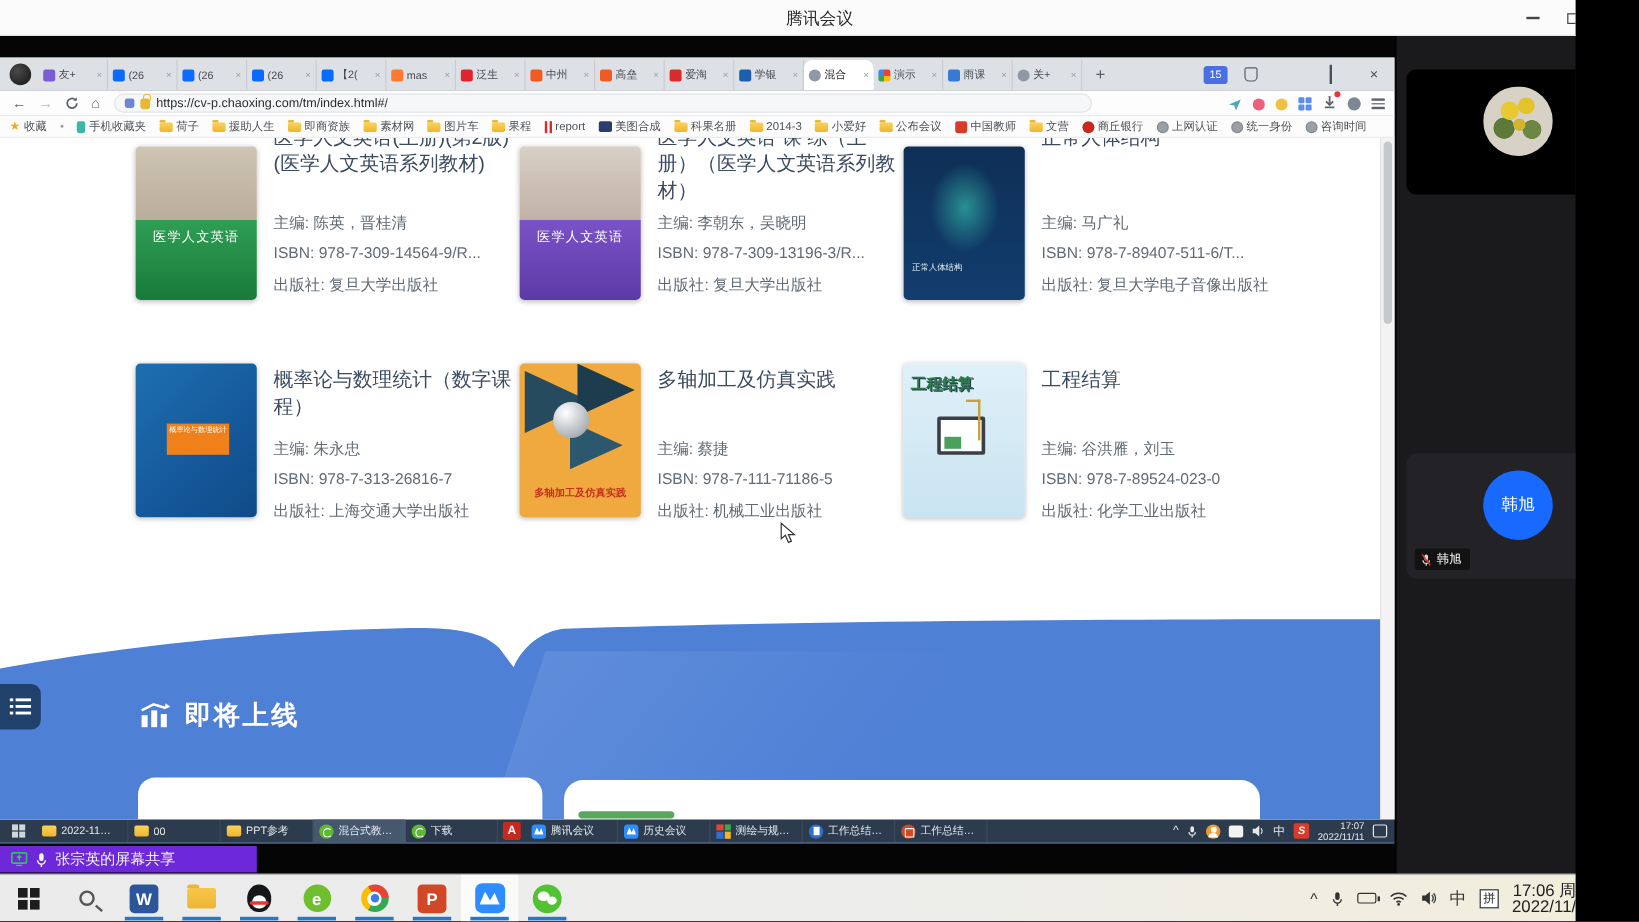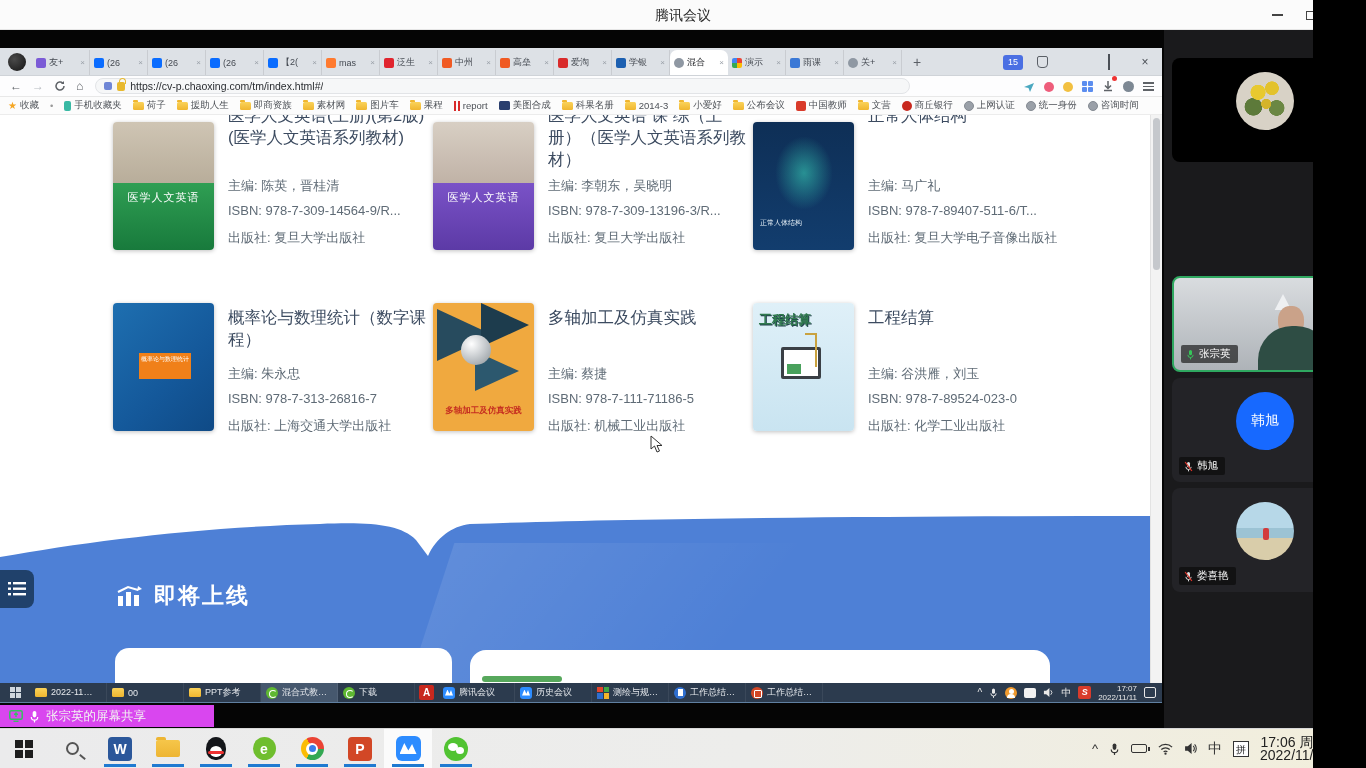--- a/index.html
+++ b/index.html
@@ -158,21 +158,21 @@
   .it-tray{margin-left:auto;display:flex;align-items:center;gap:7px;padding-right:6px;color:#e8e8e8;font-size:10px;}
   .ipers{width:12px;height:12px;border-radius:50%;background:#f09a2e;position:relative;}
   .ipers::before{content:"";position:absolute;left:3.5px;top:2px;width:5px;height:5px;border-radius:50%;background:#fff;}
   .ipers::after{content:"";position:absolute;left:2px;top:7px;width:8px;height:4px;border-radius:4px 4px 0 0;background:#fff;}
   .ichat{width:12px;height:10px;background:#f2f2f2;border-radius:2px;position:relative;}
   .isog{width:13px;height:13px;background:#d93b2b;border-radius:2px;color:#fff;font-size:9px;font-weight:bold;text-align:center;line-height:13px;}
   .it-clock{font-size:8px;line-height:9px;text-align:right;color:#e8e8e8;}
   .iact{width:12px;height:11px;border:1.5px solid #e8e8e8;border-radius:2px;}
 
   
-  .sharelabel{position:absolute;left:0;top:675px;height:22px;min-width:214px;background:#d946ef;display:flex;align-items:center;gap:6px;padding:0 9px;z-index:8;}
+  .sharelabel{position:absolute;left:0;top:675px;height:22px;min-width:214px;background:#6d28d9;display:flex;align-items:center;gap:6px;padding:0 9px;z-index:8;}
   .sharelabel span{color:#f2f2f2;font-size:12.5px;white-space:nowrap;}
 
   
   .sidebar{position:absolute;left:1164px;top:0;width:202px;height:698px;background:#1a1a1c;}
   .tile{position:absolute;left:8px;width:186px;height:104px;background:#232327;border-radius:8px;overflow:hidden;}
   .t1{top:28px;background:#000;}
   .t2{top:137px;}
   .t3{top:246px;height:96px;border:2px solid #2fa860;background:linear-gradient(180deg,#d9dcdf,#aeb3b8);}
   .t4{top:348px;}
   .t5{top:458px;}
@@ -690,61 +690,34 @@
     </div>
 
     <div class="sidebar">
 
       <div class="tile t1">
         <div class="avatar av-flowers"></div>
       </div>
 
 
 
-      <div class="tile t3">
-        <i class="lamp lampA"></i>
-        <i class="lamp lampB"></i>
-        <i class="vhead"></i>
-        <i class="vperson"></i>
-        <i class="vdesk"></i>
-        <div class="namepill">
-          <svg width="9" height="11" viewBox="0 0 12 14">
-              <rect x="4" y="1" width="4" height="7" rx="2" fill="#35c759"></rect>
-              <path d="M2.5 7.5a3.5 3.5 0 0 0 7 0" fill="none" stroke="#35c759" stroke-width="1.3"></path>
-              <path d="M6 11v2.5" stroke="#35c759" stroke-width="1.3"></path>
-            </svg>
-          <span>张宗英</span>
-        </div>
-      </div>
 
       <div class="tile t4">
         <div class="avatar av-text">韩旭</div>
         <div class="namepill">
           <svg width="9" height="11" viewBox="0 0 12 14">
               <rect x="4" y="1" width="4" height="7" rx="2" fill="#ddd"></rect>
               <path d="M2.5 7.5a3.5 3.5 0 0 0 7 0" fill="none" stroke="#ddd" stroke-width="1.3"></path>
               <path d="M6 11v2.5" stroke="#ddd" stroke-width="1.3"></path>
               <path d="M1.5 1L10.5 13" stroke="#e0352b" stroke-width="1.6"></path>
             </svg>
           <span>韩旭</span>
         </div>
       </div>
 
-      <div class="tile t5">
-        <div class="avatar av-beach"></div>
-        <div class="namepill">
-          <svg width="9" height="11" viewBox="0 0 12 14">
-              <rect x="4" y="1" width="4" height="7" rx="2" fill="#ddd"></rect>
-              <path d="M2.5 7.5a3.5 3.5 0 0 0 7 0" fill="none" stroke="#ddd" stroke-width="1.3"></path>
-              <path d="M6 11v2.5" stroke="#ddd" stroke-width="1.3"></path>
-              <path d="M1.5 1L10.5 13" stroke="#e0352b" stroke-width="1.6"></path>
-            </svg>
-          <span>娄喜艳</span>
-        </div>
-      </div>
 
 
       <div class="sb-thumb-w"></div>
       <div class="sb-thumb-g"></div>
     </div>
   </div>
 
   <div class="taskbar">
     <div class="tcell">
         <div class="winlogo">

